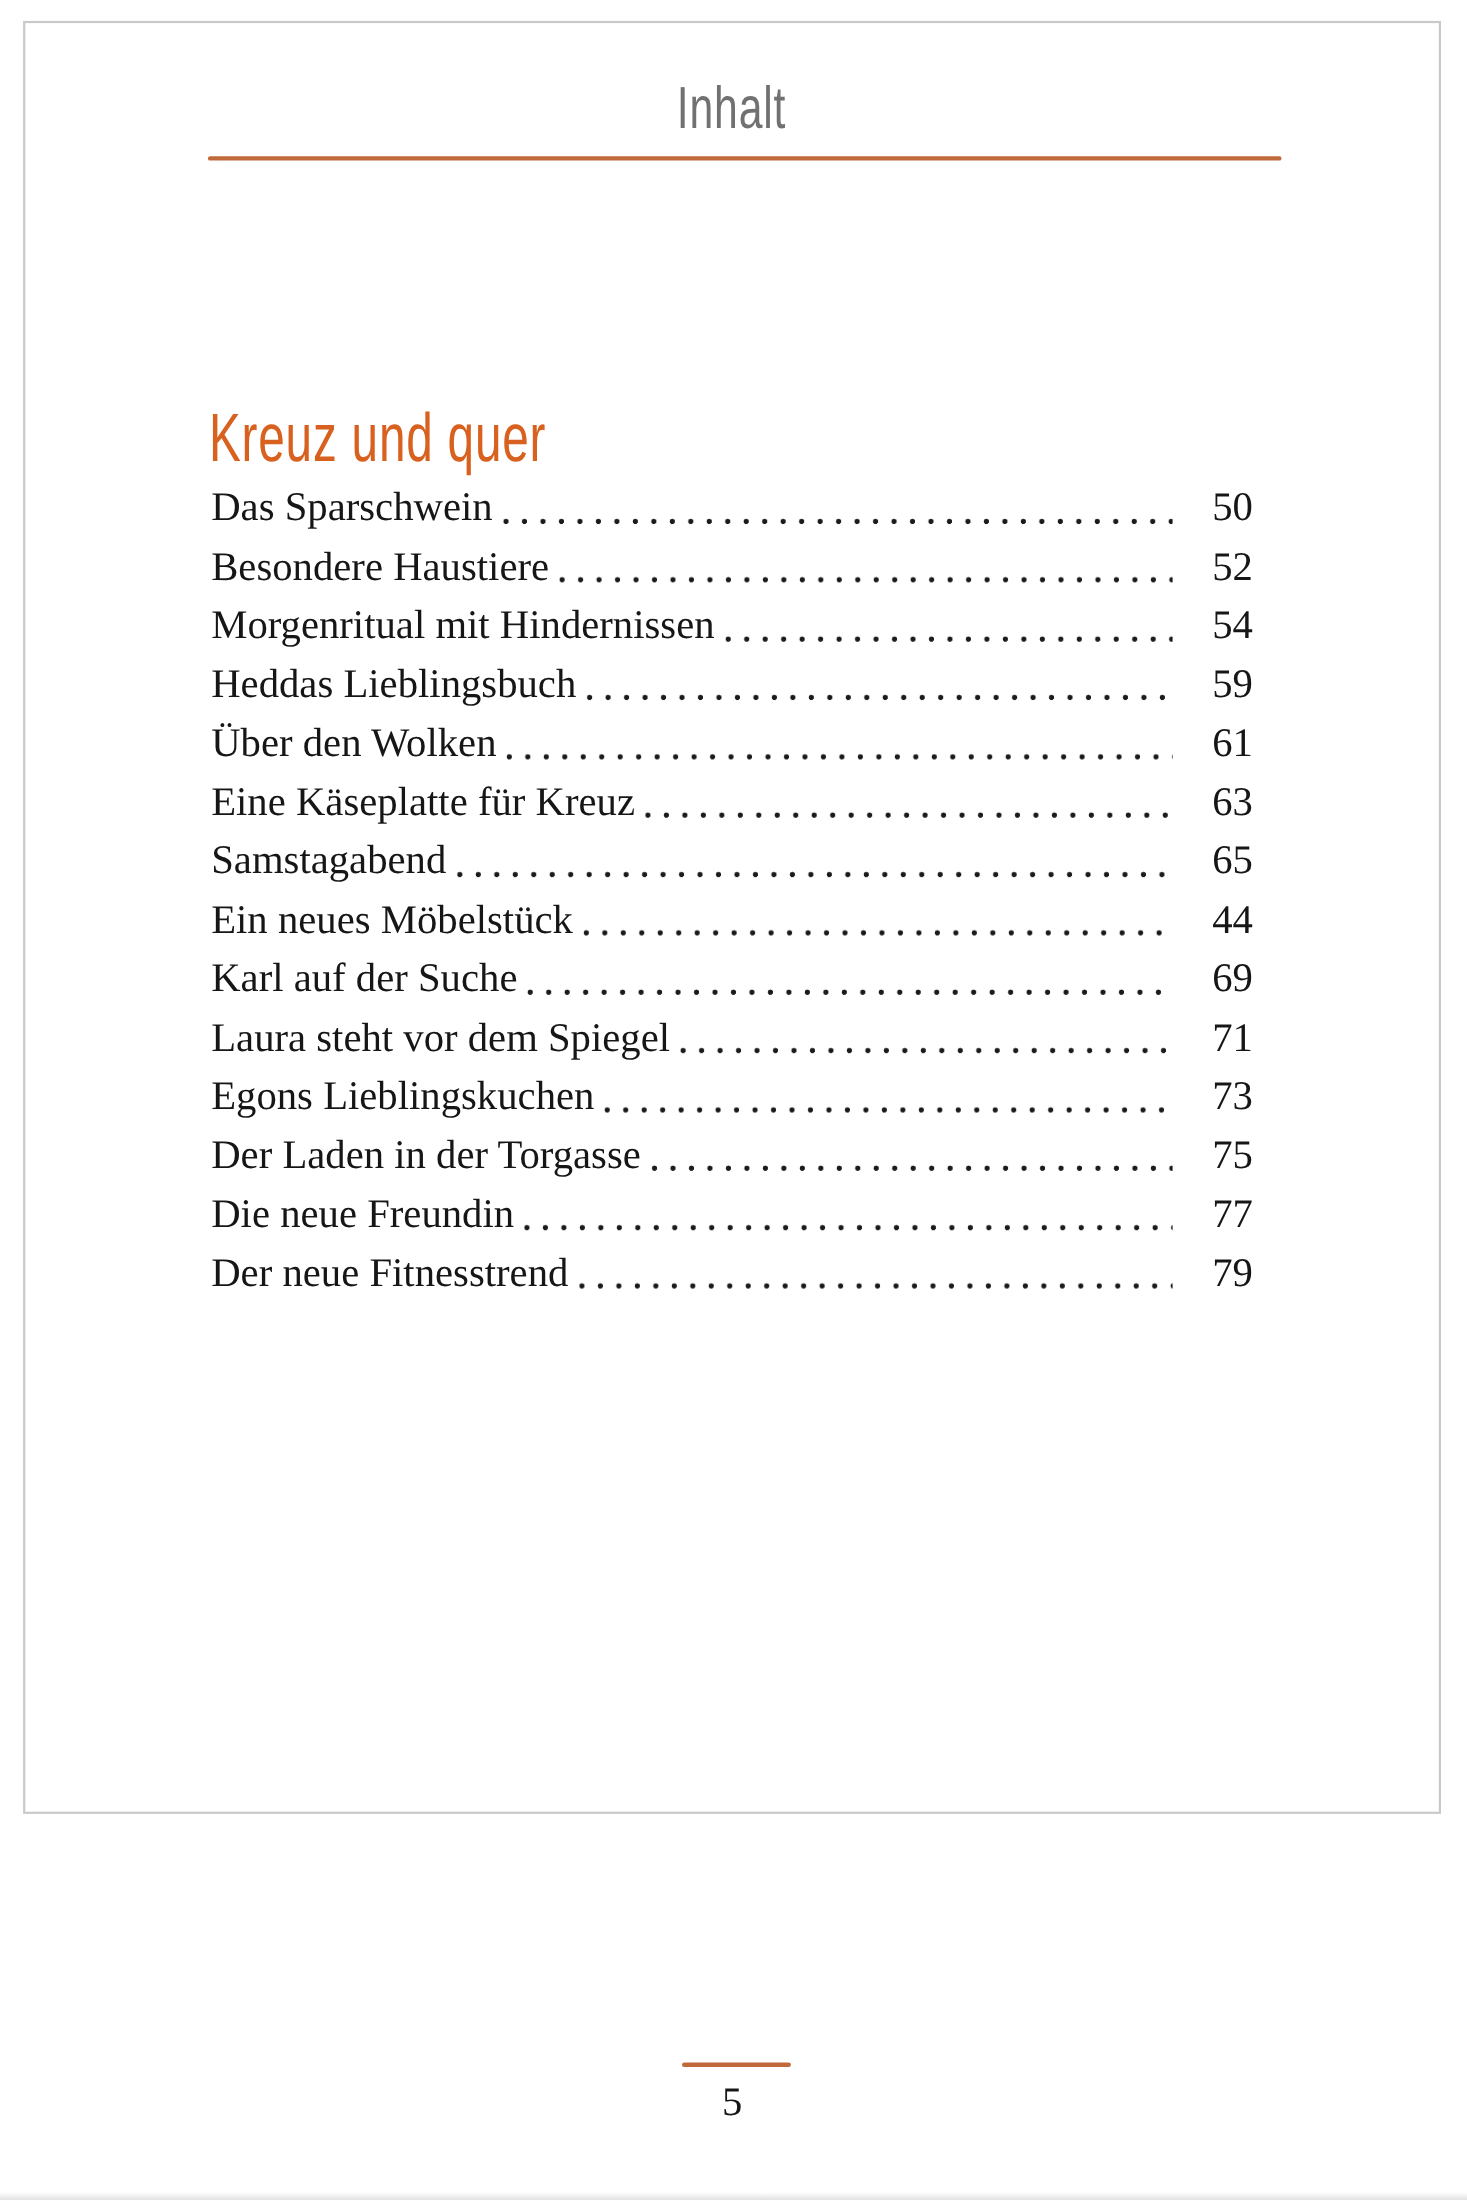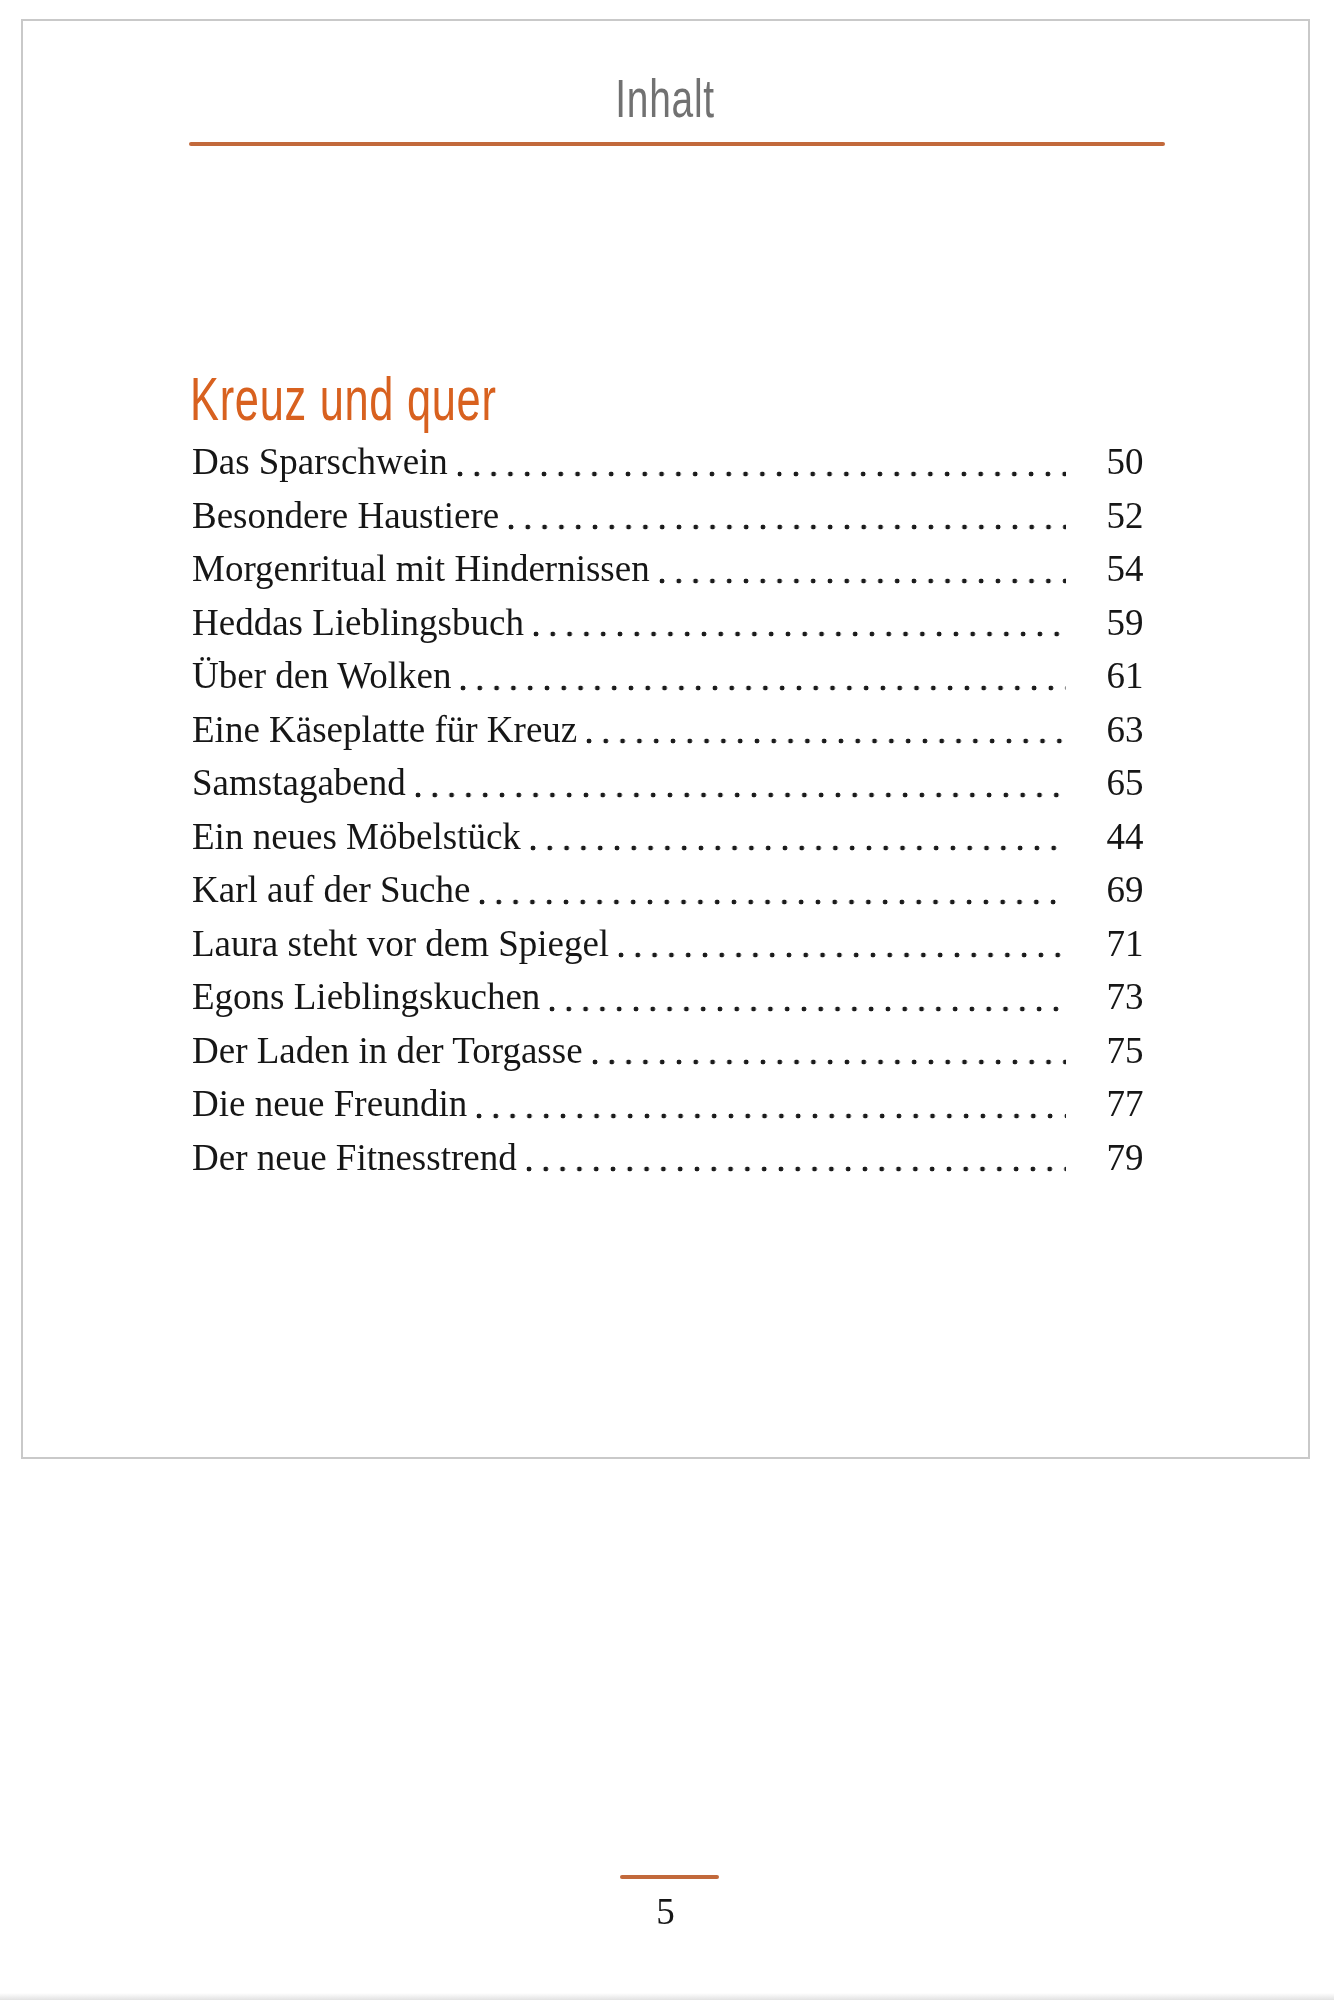--- a/index.html
+++ b/index.html
@@ -15,21 +15,21 @@
     position: relative;
     width: 1334px;
     height: 2000px;
     background: #ffffff;
   }
   .page {
     position: absolute;
     left: 21px;
     top: 19px;
     width: 1289px;
-    height: 1440px;
+    height: 1630px;
     background: #ffffff;
     border: 2px solid #c9c9c9;
     box-sizing: border-box;
   }
   
   .page-bottom-edge {
     position: absolute;
     left: 0;
     bottom: 0;
     width: 1334px;
@@ -105,21 +105,21 @@
     flex: 1 1 auto;
     align-self: stretch;
     margin: 0 36px 0 9px;
     background-image: radial-gradient(circle at 3px calc(100% - 15px),
                       #1b1b1b 2.1px, rgba(0,0,0,0) 2.7px);
     background-size: 16.8px 100%;
     background-repeat: repeat-x;
   }
   .toc-page {
     flex: 0 0 46px;
-    text-align: center;
+    text-align: left;
   }
 
   .footer-rule {
     position: absolute;
     left: 597px;
     top: 1854px;
     width: 99px;
     height: 4px;
     background: var(--accent-orange, #c2693b);
     border-radius: 2px;

